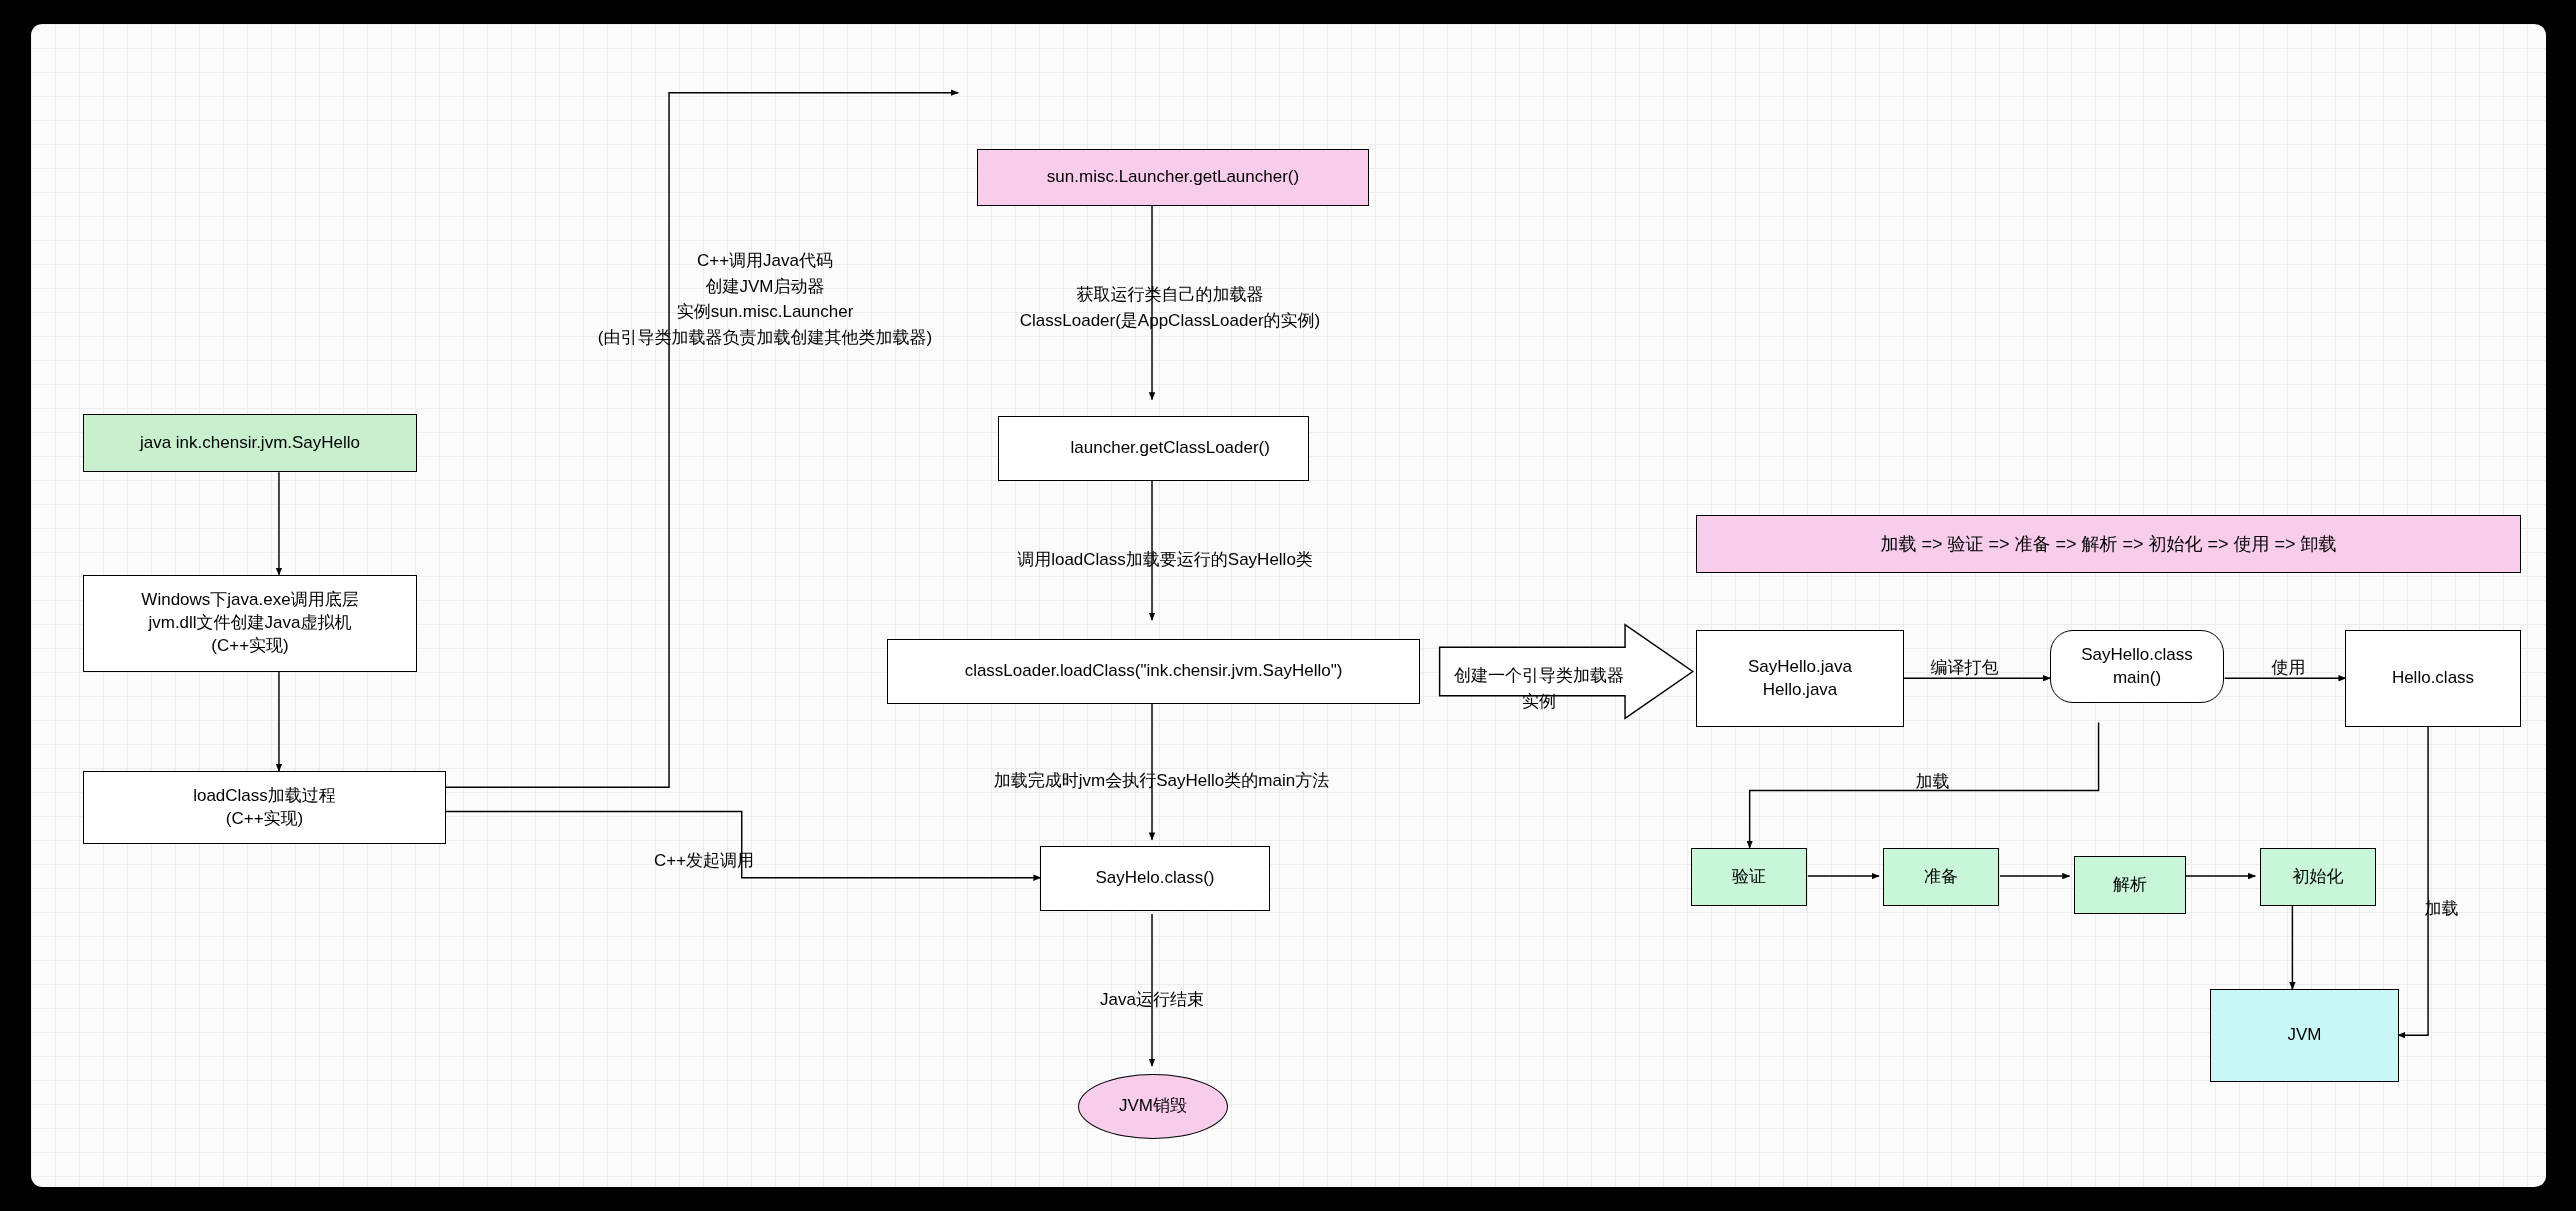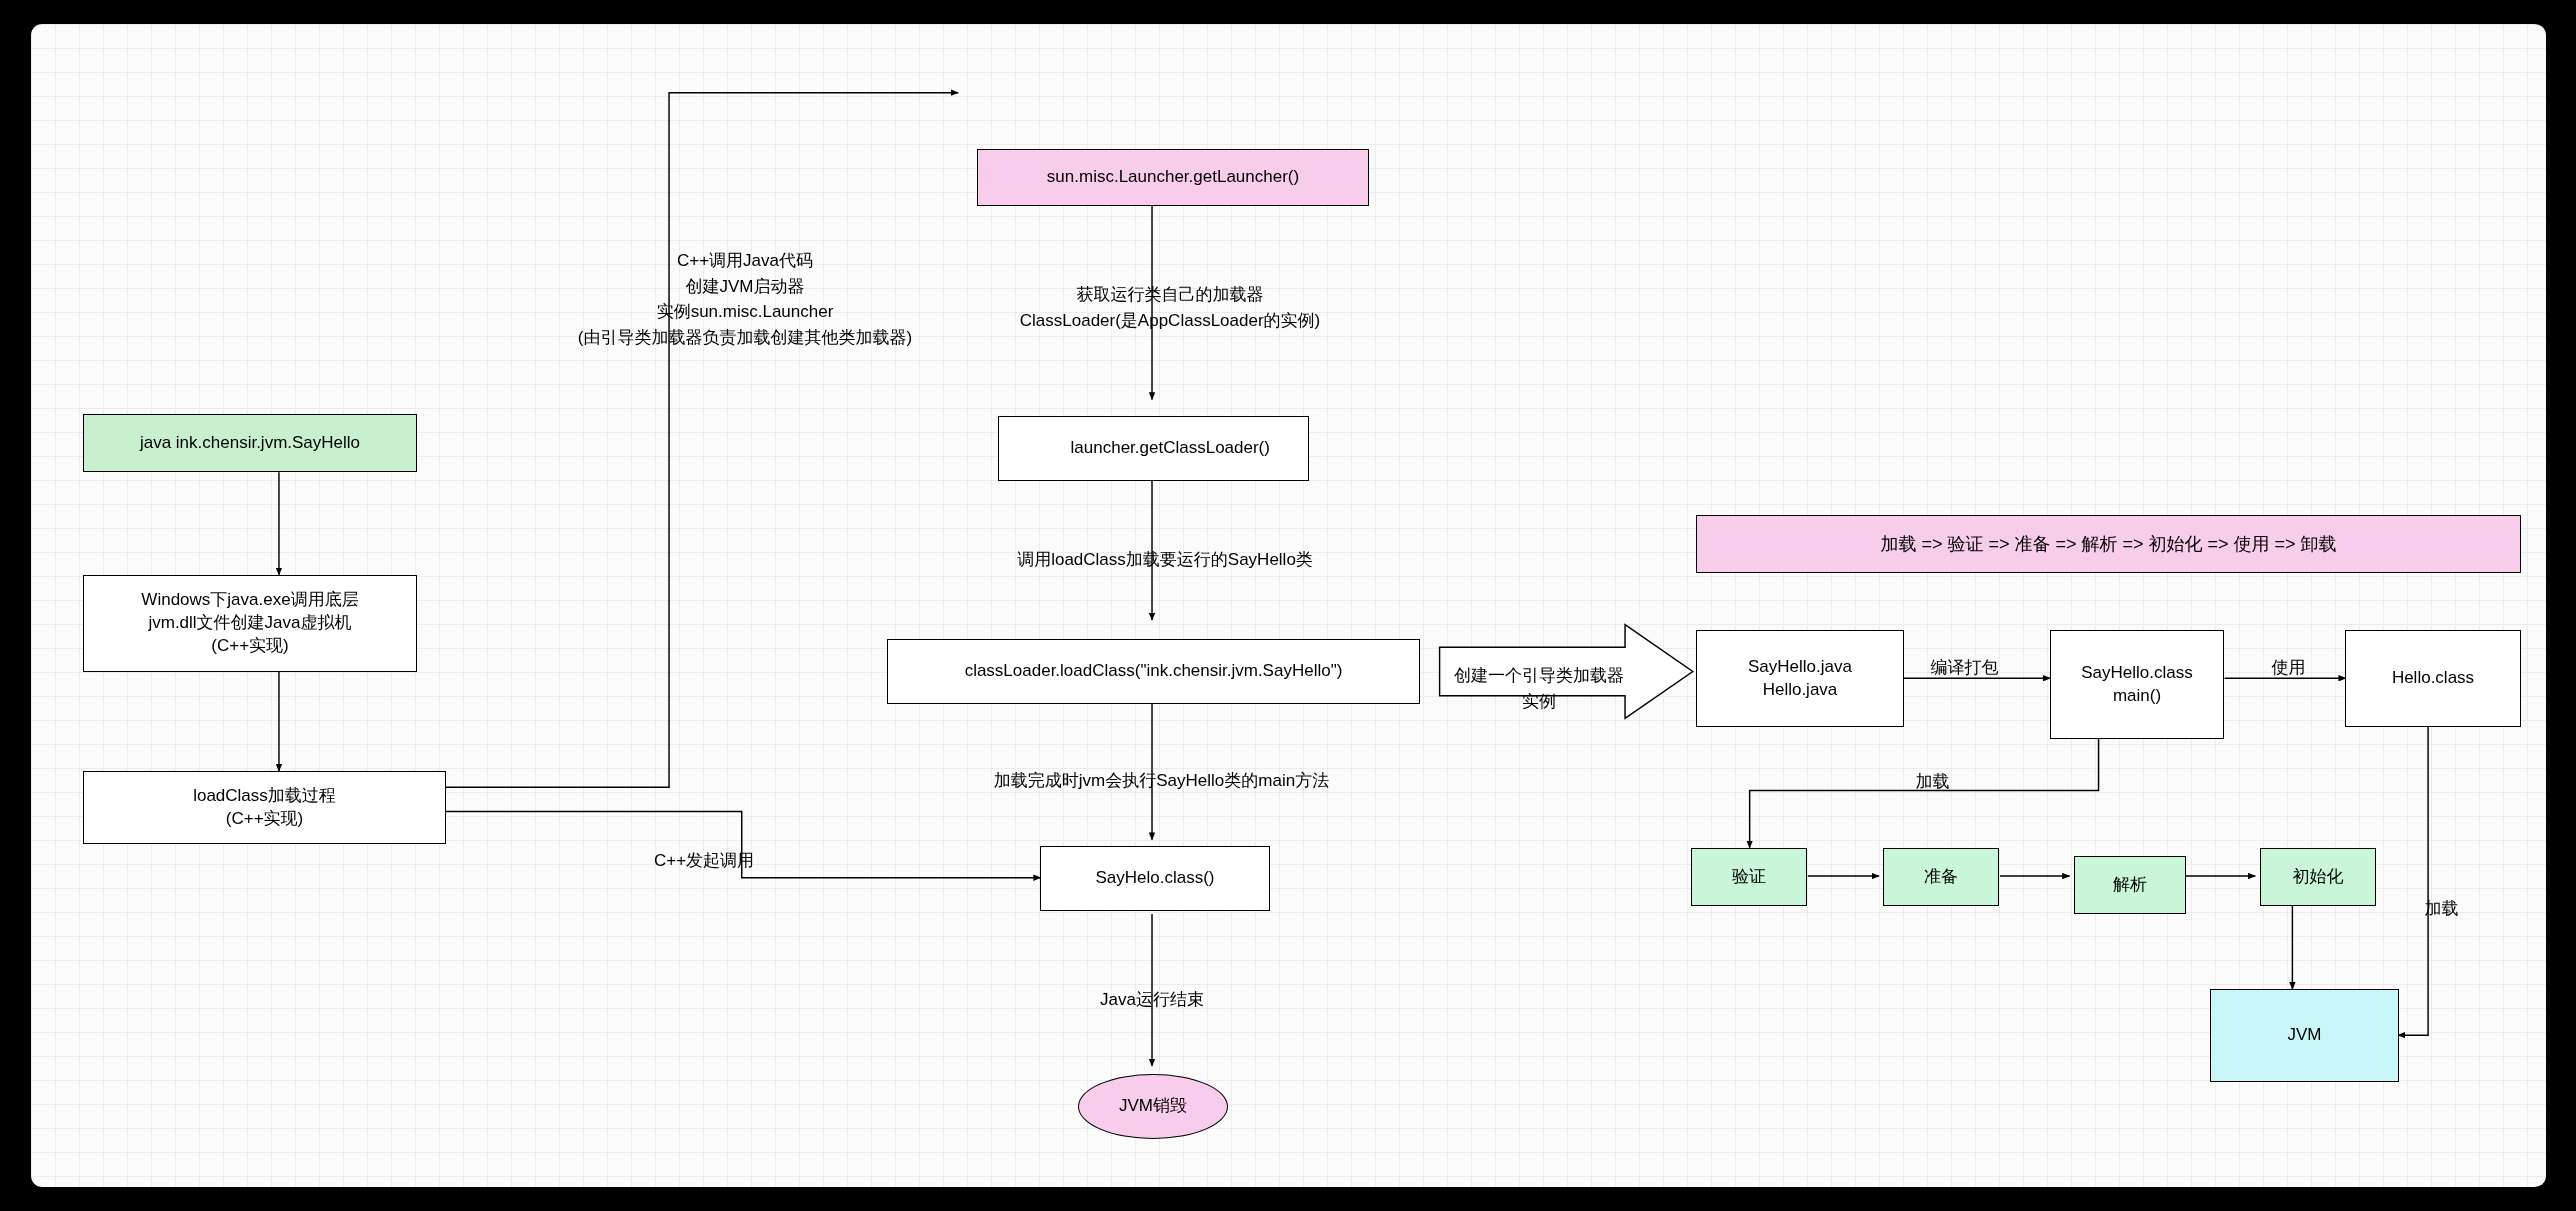--- a/index.html
+++ b/index.html
@@ -109,21 +109,21 @@
       <path d="M2668,1055 L2754,1055"></path>
 
       <path d="M2800,1085 L2800,1195"></path>
 
       <path d="M2968,855 L2968,1252 L2931,1252"></path>
     </g>
   </svg>
 
   <div class="node pink" style="left:927px; top:125px; width:392px; height:57px;margin-left:19px;">sun.misc.Launcher.getLauncher()</div>
 
-  <div class="label" style="left:500px; top:224px; width:428px;">C++调用Java代码
+  <div class="label" style="left:520px; top:224px; width:428px;">C++调用Java代码
 创建JVM启动器
 实例sun.misc.Launcher
 (由引导类加载器负责加载创建其他类加载器)</div>
 
   <div class="label" style="left:937px; top:258px; width:404px;">获取运行类自己的加载器
 ClassLoader(是AppClassLoader的实例)</div>
 
   <div class="node" style="left:967px; top:392px; width:311px; height:65px;padding-left:40px;">launcher.getClassLoader()</div>
 
   <div class="label" style="left:896px; top:523px; width:476px;">调用loadClass加载要运行的SayHello类</div>
@@ -154,21 +154,21 @@
   </svg>
   <div class="label" style="left:1423px; top:639px; width:170px;">创建一个引导类加载器实例</div>
 
   <div class="node pink bold" style="left:1665px; top:491px; width:825px; height:58px; font-size:18px;">加载 =&gt; 验证 =&gt; 准备 =&gt; 解析 =&gt; 初始化 =&gt; 使用 =&gt; 卸载</div>
 
   <div class="node" style="left:1665px; top:606px; width:208px; height:97px;">SayHello.java
 Hello.java</div>
 
   <div class="label" style="left:1865px; top:631px; width:137px;">编译打包</div>
 
-  <div class="node" style="left:2019px; top:606px; width:174px; height:109px;">SayHello.class
+  <div class="node" style="left:2019px; top:606px; width:174px; height:73px;border-radius:23px;">SayHello.class
 main()</div>
 
   <div class="label" style="left:2205px; top:631px; width:105px;">使用</div>
 
   <div class="node" style="left:2314px; top:606px; width:176px; height:97px;">Hello.class</div>
 
   <div class="label" style="left:1849px; top:745px; width:105px;">加载</div>
 
   <div class="node mint" style="left:1660px; top:824px; width:116px; height:58px;">验证</div>
 

